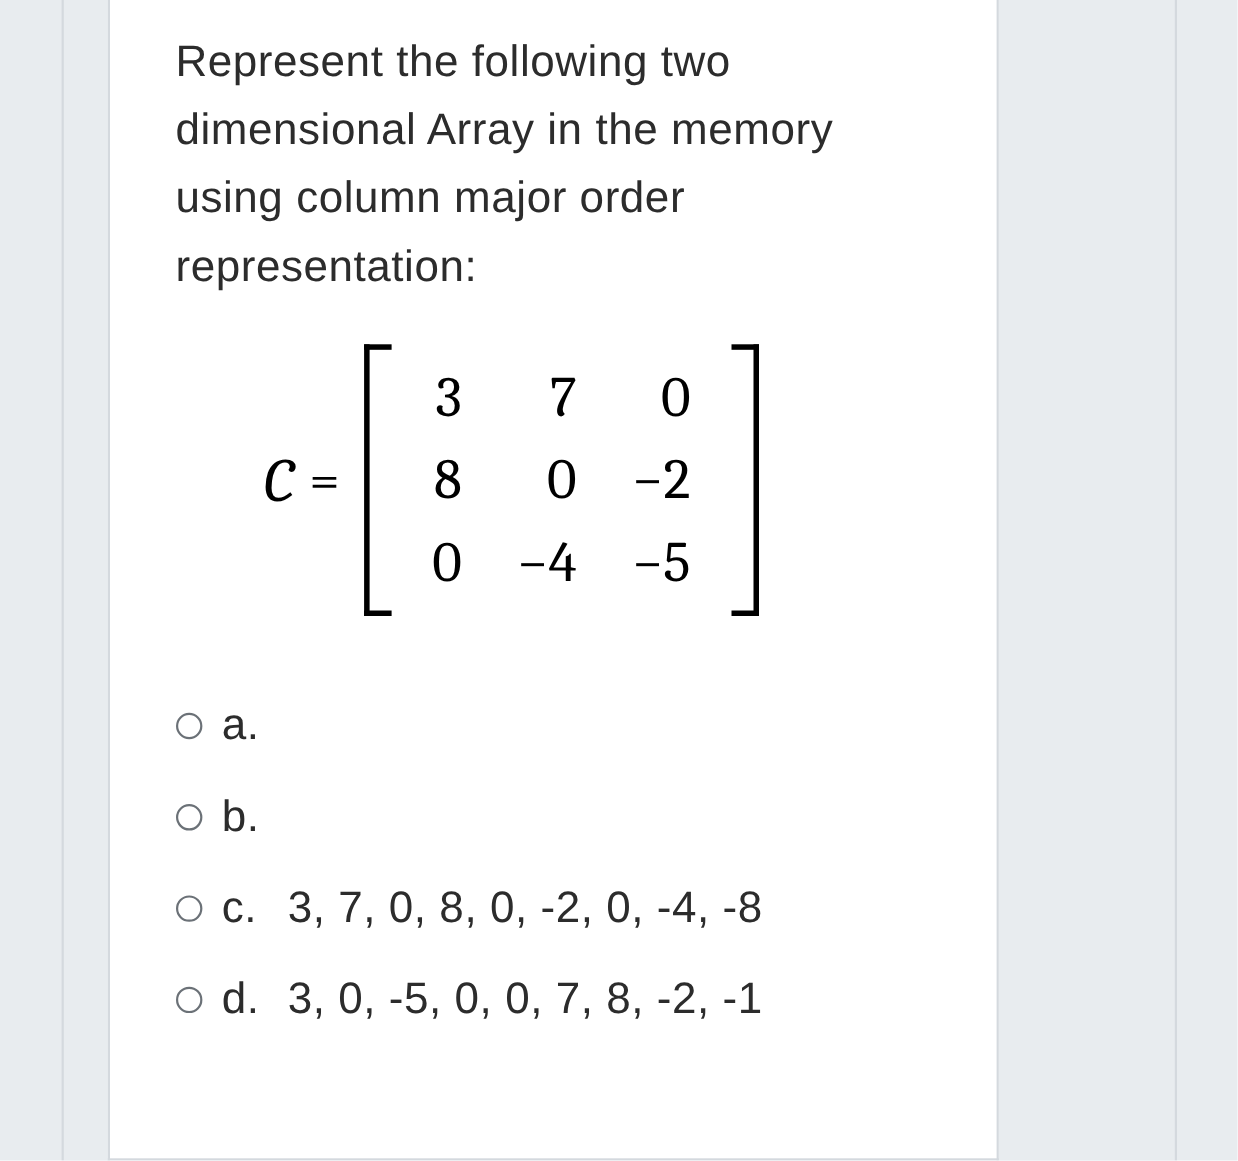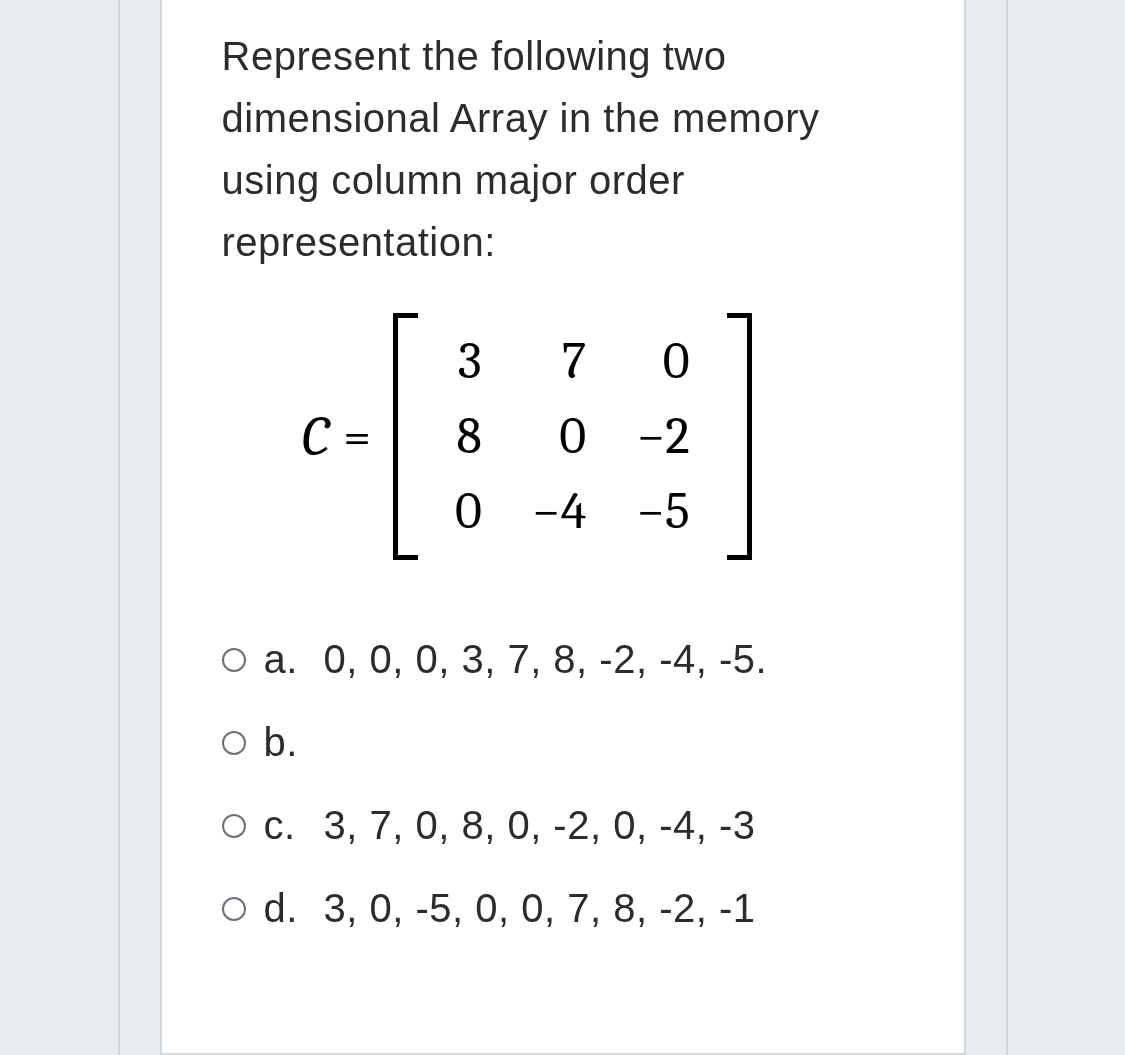--- a/index.html
+++ b/index.html
@@ -12,21 +12,21 @@
       font-family: Arial, Helvetica, sans-serif;
       width: 1125px;
       height: 1055px;
       display: flex;
       justify-content: center;
       align-items: flex-start;
       padding-top: 0;
     }
     .outer-frame {
       background: #e8ecef;
-      width: 890px;
+      width: 1014px;
       height: 1055px;
       display: flex;
       justify-content: flex-start;
       padding: 0 40px;
       border-left: 2px solid #d4d9de;
       border-right: 2px solid #d4d9de;
     }
     .question-card {
       background: #ffffff;
       border: 2px solid #d4d9de;
@@ -161,34 +161,33 @@
         </tbody>
           </table>
       </div>
     </div>
 
     <div class="options">
       <div class="option">
         <div class="radio"></div>
         <div class="option-label">
           <span class="option-letter">a.</span>
-          <span>0, 0, 0, 3, 7, 8, -2, -4, -5.</span>
         </div>
       </div>
       <div class="option">
         <div class="radio"></div>
         <div class="option-label">
           <span class="option-letter">b.</span>
         </div>
       </div>
       <div class="option">
         <div class="radio"></div>
         <div class="option-label">
           <span class="option-letter">c.</span>
-          <span>3, 7, 0, 8, 0, -2, 0, -4, -3</span>
+          <span>3, 7, 0, 8, 0, -2, 0, -4, -8</span>
         </div>
       </div>
       <div class="option">
         <div class="radio"></div>
         <div class="option-label">
           <span class="option-letter">d.</span>
           <span>3, 0, -5, 0, 0, 7, 8, -2, -1</span>
         </div>
       </div>
     </div>

